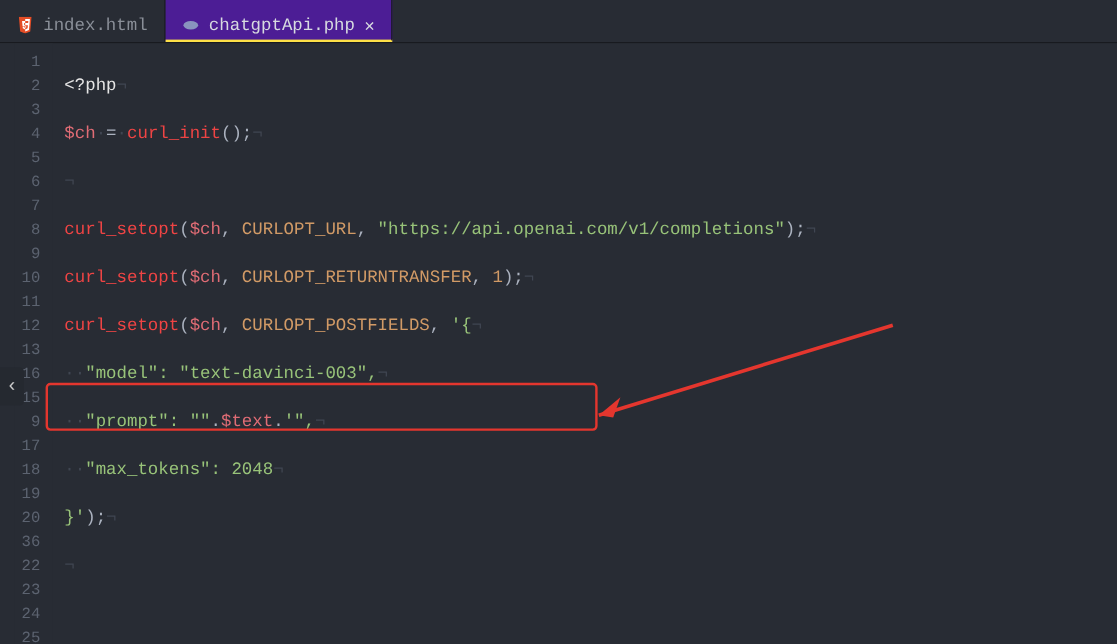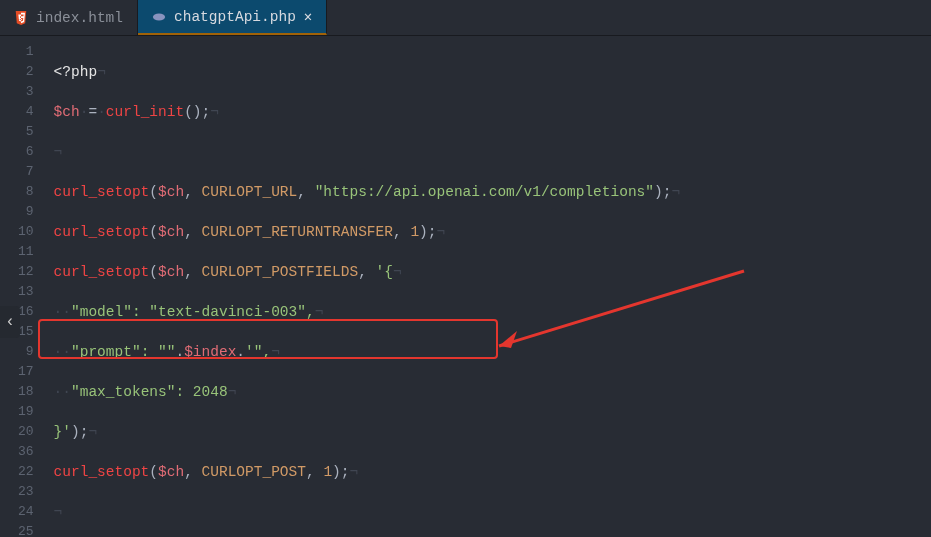--- a/index.html
+++ b/index.html
@@ -1,19 +1,19 @@
 <!DOCTYPE html>
 <html><head>
 <meta charset="utf-8">
 <style>
 *{margin:0;padding:0;box-sizing:border-box}
 body{background:#1e2227;font-family:Consolas,'Courier New',monospace;font-size:14.5px;color:#abb2bf;overflow:hidden;width:931px;height:537px}
 .tabs{background:#282c34;display:flex;height:36px;border-bottom:1px solid #181a1f}
-.tab{display:flex;align-items:center;padding:14px 14px;gap:8px;color:#8a8f98;cursor:pointer;border-right:1px solid #181a1f}
-.tab.active{background:#0c4a6e;color:#d7dae0;border-bottom:2px solid #a16207}
+.tab{display:flex;align-items:flex-start;padding:14px 14px;gap:8px;color:#8a8f98;cursor:pointer;border-right:1px solid #181a1f}
+.tab.active{background:#4c1d95;color:#d7dae0;border-bottom:2px solid #fde047}
 .tab-icon{width:14px;height:14px;display:inline-flex;align-items:center;justify-content:center}
 .close{font-weight:bold;color:#d7dae0;font-size:14px}
 .editor{display:flex;height:calc(100% - 36px);position:relative;background:#282c34}
 .fold-strip{width:12px;background:#282c34}
 .gutter{background:#282c34;color:#5c6370;text-align:right;padding:6px 10px 0 6px;user-select:none;line-height:20px;font-size:13px}
 .code{flex:1;padding:6px 0 0 10px;line-height:20px;white-space:pre;position:relative}
 .line{height:20px}
 .v{color:#e06c75}
 .f{color:#ef4444}
 .k{color:#e5e5e5}
@@ -84,24 +84,23 @@
   </div>
 
   <div class="code">
 <div class="line"><span class="k">&lt;?php</span><span class="ws">¬</span></div>
 <div class="line"><span class="v">$ch</span><span class="ws">·</span><span class="p">=</span><span class="ws">·</span><span class="f">curl_init</span><span class="p">();</span><span class="ws">¬</span></div>
 <div class="line"><span class="ws">¬</span></div>
 <div class="line"><span class="f">curl_setopt</span><span class="p">(</span><span class="v">$ch</span><span class="p">, </span><span class="c">CURLOPT_URL</span><span class="p">, </span><span class="s">"https://api.openai.com/v1/completions"</span><span class="p">);</span><span class="ws">¬</span></div>
 <div class="line"><span class="f">curl_setopt</span><span class="p">(</span><span class="v">$ch</span><span class="p">, </span><span class="c">CURLOPT_RETURNTRANSFER</span><span class="p">, </span><span class="n">1</span><span class="p">);</span><span class="ws">¬</span></div>
 <div class="line"><span class="f">curl_setopt</span><span class="p">(</span><span class="v">$ch</span><span class="p">, </span><span class="c">CURLOPT_POSTFIELDS</span><span class="p">, </span><span class="s">'{</span><span class="ws">¬</span></div>
 <div class="line"><span class="ws">··</span><span class="s">"model": "text-davinci-003",</span><span class="ws">¬</span></div>
-<div class="line"><span class="ws">··</span><span class="s">"prompt": ""</span><span class="p">.</span><span class="v">$index</span><span class="p">.</span><span class="s">'",</span><span class="ws">¬</span></div>
+<div class="line"><span class="ws">··</span><span class="s">"prompt": ""</span><span class="p">.</span><span class="v">$text</span><span class="p">.</span><span class="s">'",</span><span class="ws">¬</span></div>
 <div class="line"><span class="ws">··</span><span class="s">"max_tokens": 2048</span><span class="ws">¬</span></div>
 <div class="line"><span class="s">}'</span><span class="p">);</span><span class="ws">¬</span></div>
-<div class="line"><span class="f">curl_setopt</span><span class="p">(</span><span class="v">$ch</span><span class="p">, </span><span class="c">CURLOPT_POST</span><span class="p">, </span><span class="n">1</span><span class="p">);</span><span class="ws">¬</span></div>
 <div class="line"><span class="ws">¬</span></div>
 
 
 
 
 
 
 
 
 

